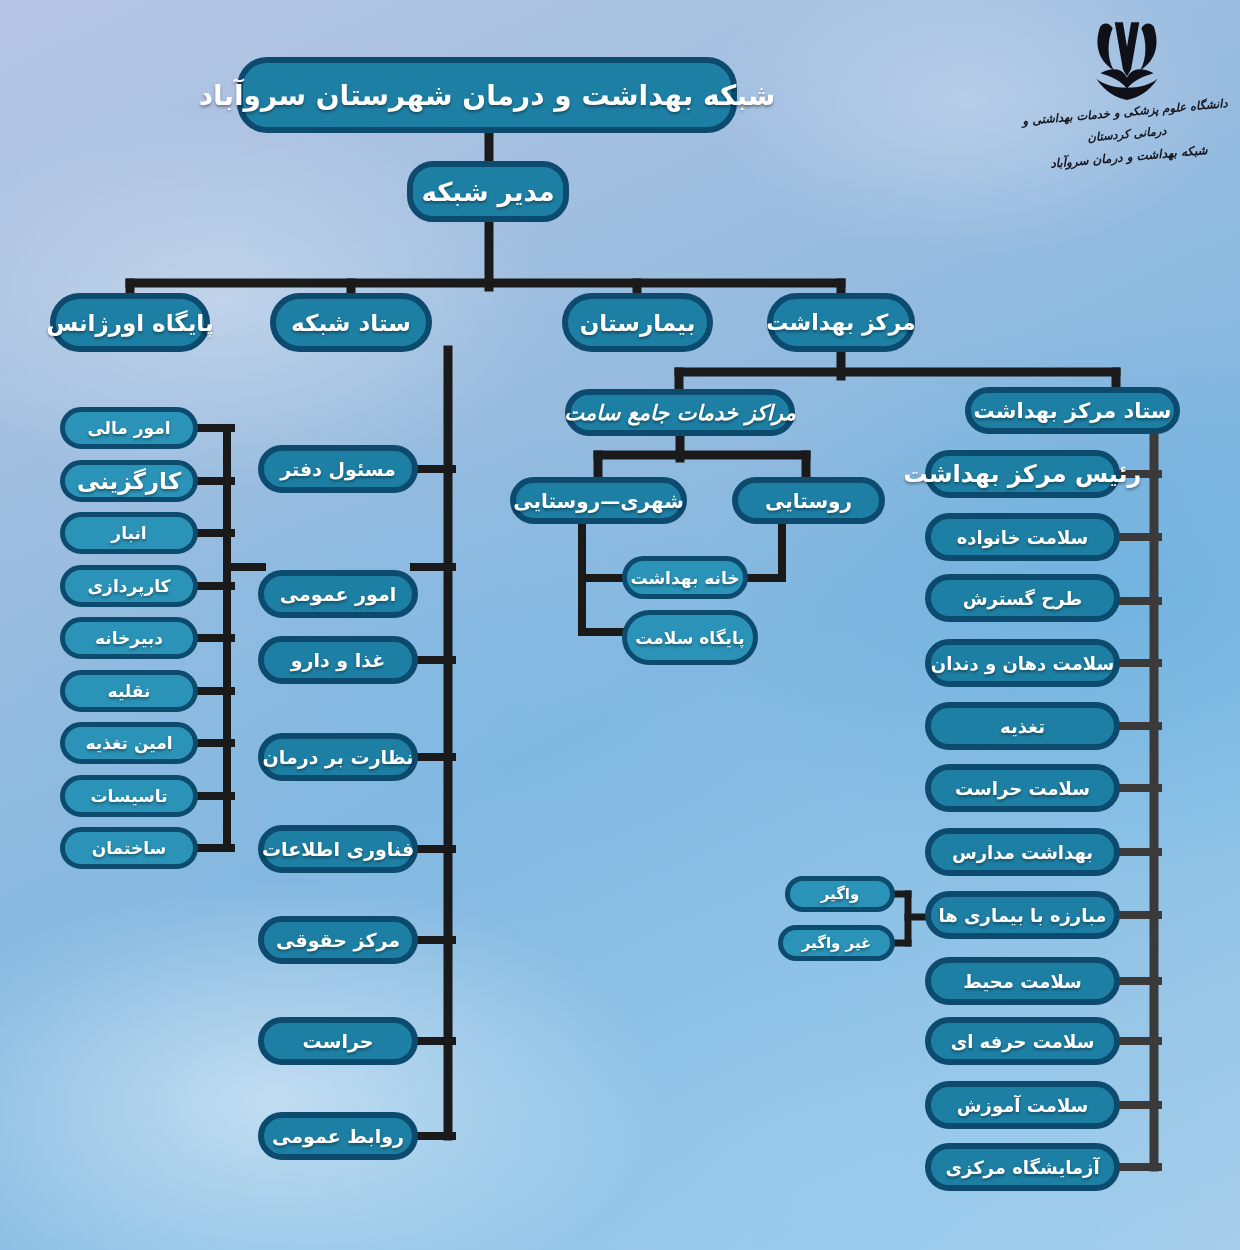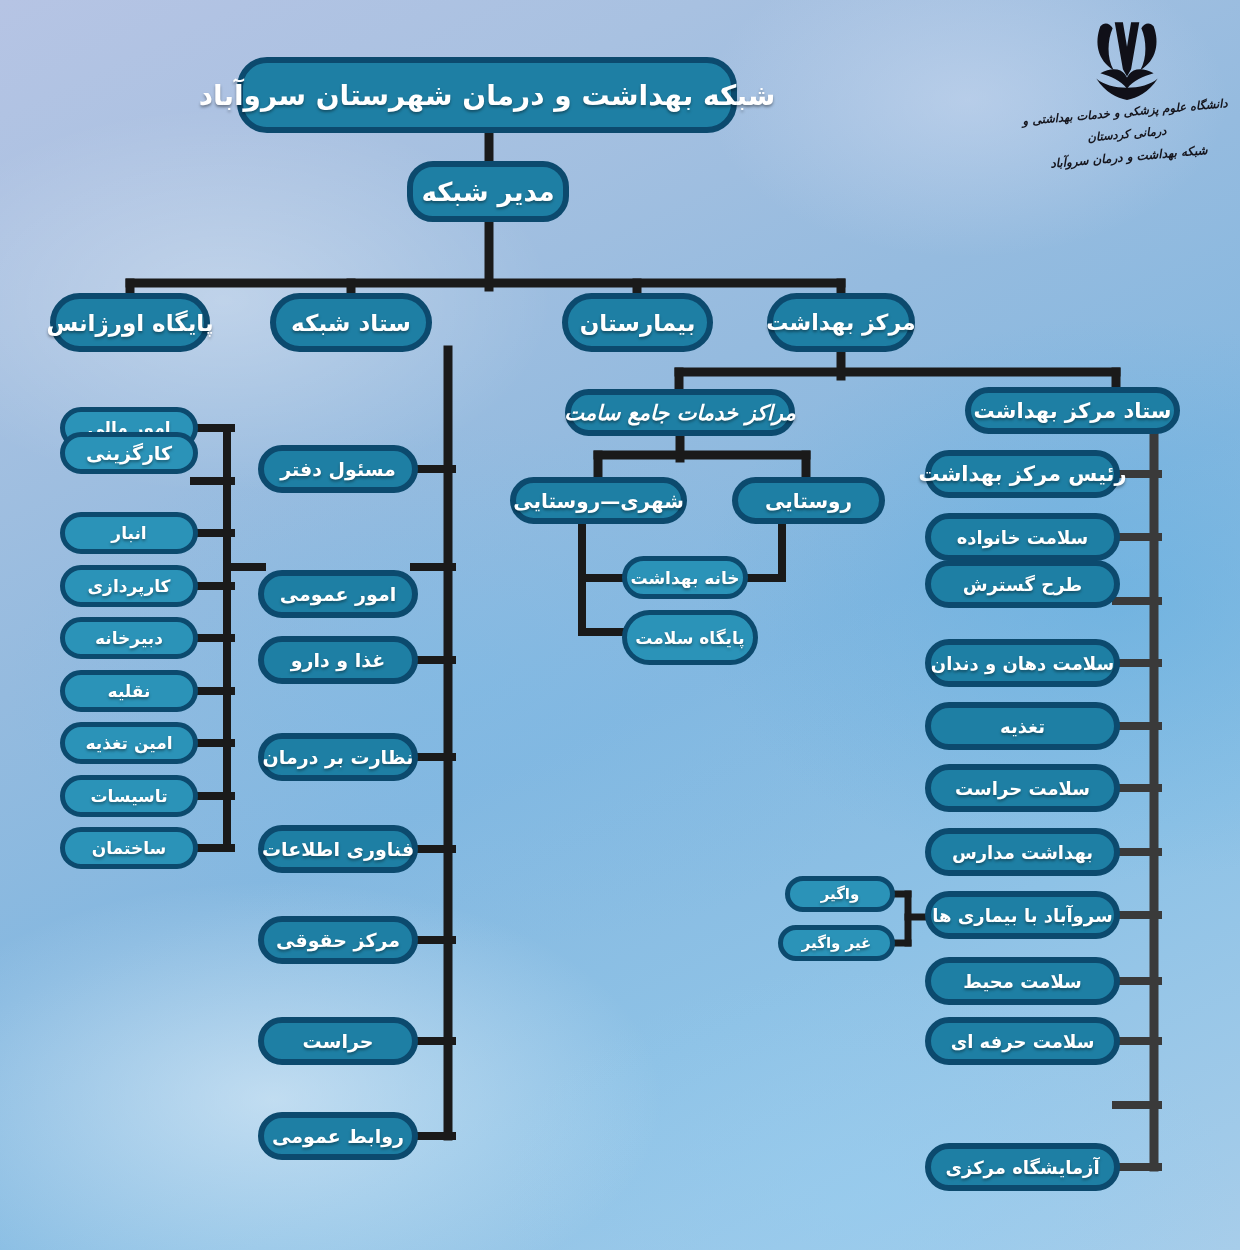--- a/index.html
+++ b/index.html
@@ -136,39 +136,40 @@
   <div class="node" style="left:258px;top:445px;width:160px;height:48px;font-size:19px;">مسئول دفتر</div>
   <div class="node" style="left:258px;top:543px;width:160px;height:48px;font-size:19px;margin-top:27px;">امور عمومی</div>
   <div class="node" style="left:258px;top:636px;width:160px;height:48px;font-size:19px;">غذا و دارو</div>
   <div class="node" style="left:258px;top:733px;width:160px;height:48px;font-size:19px;">نظارت بر درمان</div>
   <div class="node" style="left:258px;top:825px;width:160px;height:48px;font-size:19px;">فناوری اطلاعات</div>
   <div class="node" style="left:258px;top:916px;width:160px;height:48px;font-size:19px;">مرکز حقوقی</div>
   <div class="node" style="left:258px;top:1017px;width:160px;height:48px;font-size:19px;">حراست</div>
   <div class="node" style="left:258px;top:1112px;width:160px;height:48px;font-size:19px;">روابط عمومی</div>
 
   <div class="node sm" style="left:60px;top:407px;width:138px;height:42px;font-size:17px;">امور مالی</div>
-  <div class="node sm" style="left:60px;top:432px;width:138px;height:42px;font-size:19px;">کارگزینی</div>
+  <div class="node sm" style="left:60px;top:460px;width:138px;height:42px;font-size:23px;">کارگزینی</div>
   <div class="node sm" style="left:60px;top:512px;width:138px;height:42px;font-size:17px;">انبار</div>
   <div class="node sm" style="left:60px;top:565px;width:138px;height:42px;font-size:17px;">کارپردازی</div>
   <div class="node sm" style="left:60px;top:617px;width:138px;height:42px;font-size:17px;">دبیرخانه</div>
   <div class="node sm" style="left:60px;top:670px;width:138px;height:42px;font-size:17px;">نقلیه</div>
   <div class="node sm" style="left:60px;top:722px;width:138px;height:42px;font-size:17px;">امین تغذیه</div>
   <div class="node sm" style="left:60px;top:775px;width:138px;height:42px;font-size:17px;">تاسیسات</div>
   <div class="node sm" style="left:60px;top:827px;width:138px;height:42px;font-size:17px;">ساختمان</div>
 
-  <div class="node" style="left:925px;top:450px;width:195px;height:48px;font-size:21px;">رئیس مرکز بهداشت</div>
+  <div class="node" style="left:925px;top:450px;width:195px;height:48px;font-size:24px;">رئیس مرکز بهداشت</div>
   <div class="node" style="left:925px;top:513px;width:195px;height:48px;font-size:18px;">سلامت خانواده</div>
-  <div class="node" style="left:925px;top:560px;width:195px;height:48px;font-size:18px;">طرح گسترش</div>
+  <div class="node" style="left:925px;top:574px;width:195px;height:48px;font-size:18px;">طرح گسترش</div>
   <div class="node" style="left:925px;top:639px;width:195px;height:48px;font-size:18px;">سلامت دهان و دندان</div>
   <div class="node" style="left:925px;top:702px;width:195px;height:48px;font-size:18px;">تغذیه</div>
   <div class="node" style="left:925px;top:764px;width:195px;height:48px;font-size:18px;">سلامت حراست</div>
   <div class="node" style="left:925px;top:828px;width:195px;height:48px;font-size:18px;">بهداشت مدارس</div>
-  <div class="node" style="left:925px;top:891px;width:195px;height:48px;font-size:18px;">سروآباد با بیماری ها</div>
+  <div class="node" style="left:925px;top:891px;width:195px;height:48px;font-size:18px;">مبارزه با بیماری ها</div>
   <div class="node" style="left:925px;top:957px;width:195px;height:48px;font-size:18px;">سلامت محیط</div>
   <div class="node" style="left:925px;top:1017px;width:195px;height:48px;font-size:18px;">سلامت حرفه ای</div>
+  <div class="node" style="left:925px;top:1081px;width:195px;height:48px;font-size:18px;">سلامت آموزش</div>
   <div class="node" style="left:925px;top:1143px;width:195px;height:48px;font-size:18px;">آزمایشگاه مرکزی</div>
 
   <div class="node sm" style="left:785px;top:876px;width:110px;height:36px;font-size:15px;">واگیر</div>
   <div class="node sm" style="left:778px;top:925px;width:117px;height:36px;font-size:15px;">غیر واگیر</div>
 
   <div class="logo">
     <svg class="mark" width="124" height="86" viewBox="0 0 120 84">
       <g fill="#101018">
         <path d="M34 10 C28 26 31 43 47 53 C40 41 41 23 46 12 C43 6 37 6 34 10 Z"></path>
         <path d="M86 10 C92 26 89 43 73 53 C80 41 79 23 74 12 C77 6 83 6 86 10 Z"></path>

